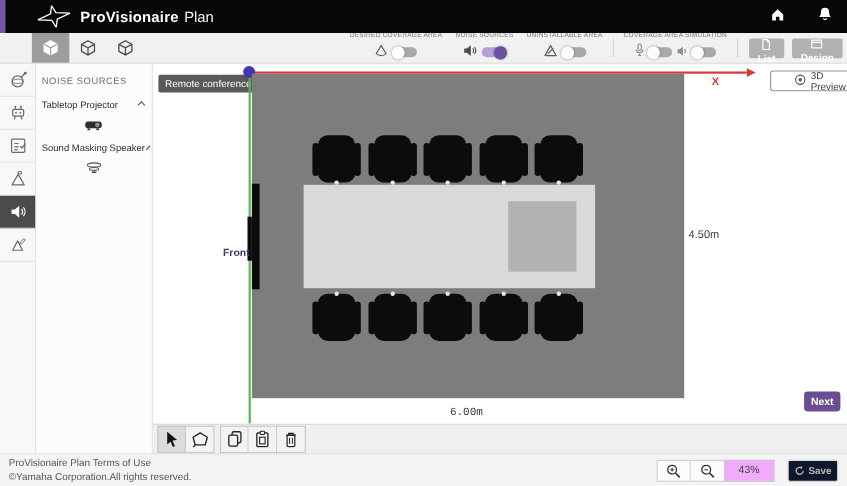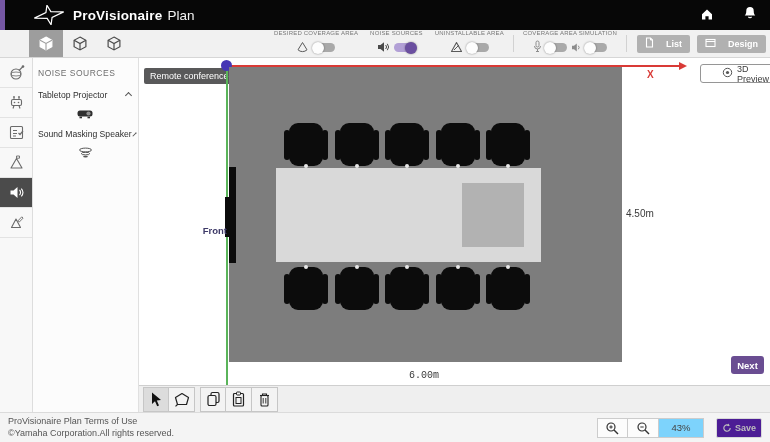--- a/index.html
+++ b/index.html
@@ -25,21 +25,21 @@
   .tlabel { font-size:6px; color:#787878; letter-spacing:.2px; white-space:nowrap; margin-bottom:2.5px; }
   .trow { display:flex; align-items:center; gap:4px; }
   .trow .pair { display:flex; align-items:center; gap:3px; }
   .switch { width:22px; height:9px; border-radius:5px; background:#a9a9a9; position:relative; cursor:pointer; }
   .switch .knob { position:absolute; top:-1.5px; left:-1px; width:12px; height:12px; border-radius:50%;
      background:#fdfdfd; box-shadow:0 0 2px rgba(0,0,0,.45); }
   .switch.on { background:#b2a0d6; }
   .switch.on .knob { left:auto; right:-1px; background:#6b4fa0; }
   .vsep { width:1px; background:#d2d2d2; margin:5px 3px; }
   .btn-gray { background:#b1b1b1; color:#fff; font-weight:bold; font-size:9px; border-radius:2px;
-     display:flex; align-items:center; gap:12px; padding:0 8px; height:18px; align-self:center; margin-left:7px; cursor:pointer; }
+     display:flex; align-items:center; gap:0; padding:0 8px; height:18px; align-self:center; margin-left:7px; cursor:pointer;flex-direction:column; }
 
   
   .main { display:flex; height:354px; }
   .iconstrip { width:33px; background:#f8f8f8; border-right:1px solid #dddddd; }
   .icell { height:30px; border-bottom:1px solid #e3e3e3; display:flex; align-items:center; justify-content:center; cursor:pointer; }
   .icell.active { background:#4b4b4b; }
 
   .panel { width:106px; border-right:1px solid #e0e0e0; background:#fcfcfc; padding-top:8px; }
   .ptitle { font-size:8.5px; color:#6e6e6e; letter-spacing:.5px; margin:2px 0 12px 5px; }
   .pitem-row { display:flex; align-items:center; padding:0 7px 0 5px; }
@@ -93,23 +93,23 @@
   .tgap { width:5px; }
 
   
   footer { height:30px; background:#f4f4f4; border-top:1px solid #dbdbdb; display:flex; align-items:center; }
   .fleft { margin-left:8px; font-size:9px; color:#555; line-height:1.3; }
   .fleft .link { cursor:pointer; }
   .fright { margin-left:auto; display:flex; align-items:center; margin-right:8px; }
   .zbtn { width:31px; height:20px; background:#fcfcfc; border:1px solid #cccccc; display:flex;
      align-items:center; justify-content:center; cursor:pointer; }
   .zbtn + .zbtn { border-left:none; }
-  .zpct { width:45px; height:20px; border:1px solid #cccccc; border-left:none; background:#7dd3fc;
+  .zpct { width:45px; height:20px; border:1px solid #cccccc; border-left:none; background:#f0abfc;
      display:flex; align-items:center; justify-content:center; font-size:9.5px; color:#444; }
-  .savebtn { margin-left:12px; min-width:38px; height:20px; background:#4c1d95; border:1px solid #d8d8d8;
+  .savebtn { margin-left:12px; min-width:38px; height:20px; background:#0f172a; border:1px solid #d8d8d8;
      border-radius:2px; color:#bdbdbd; font-size:9px; font-weight:bold; display:flex;
      align-items:center; justify-content:center; gap:3px; padding:0 5px; }
 </style>
 </head>
 <body>
 
 <header class="topbar">
   <div class="purple-strip"></div>
   <div class="brand">
     <svg width="30" height="20" viewBox="0 0 30 20">

